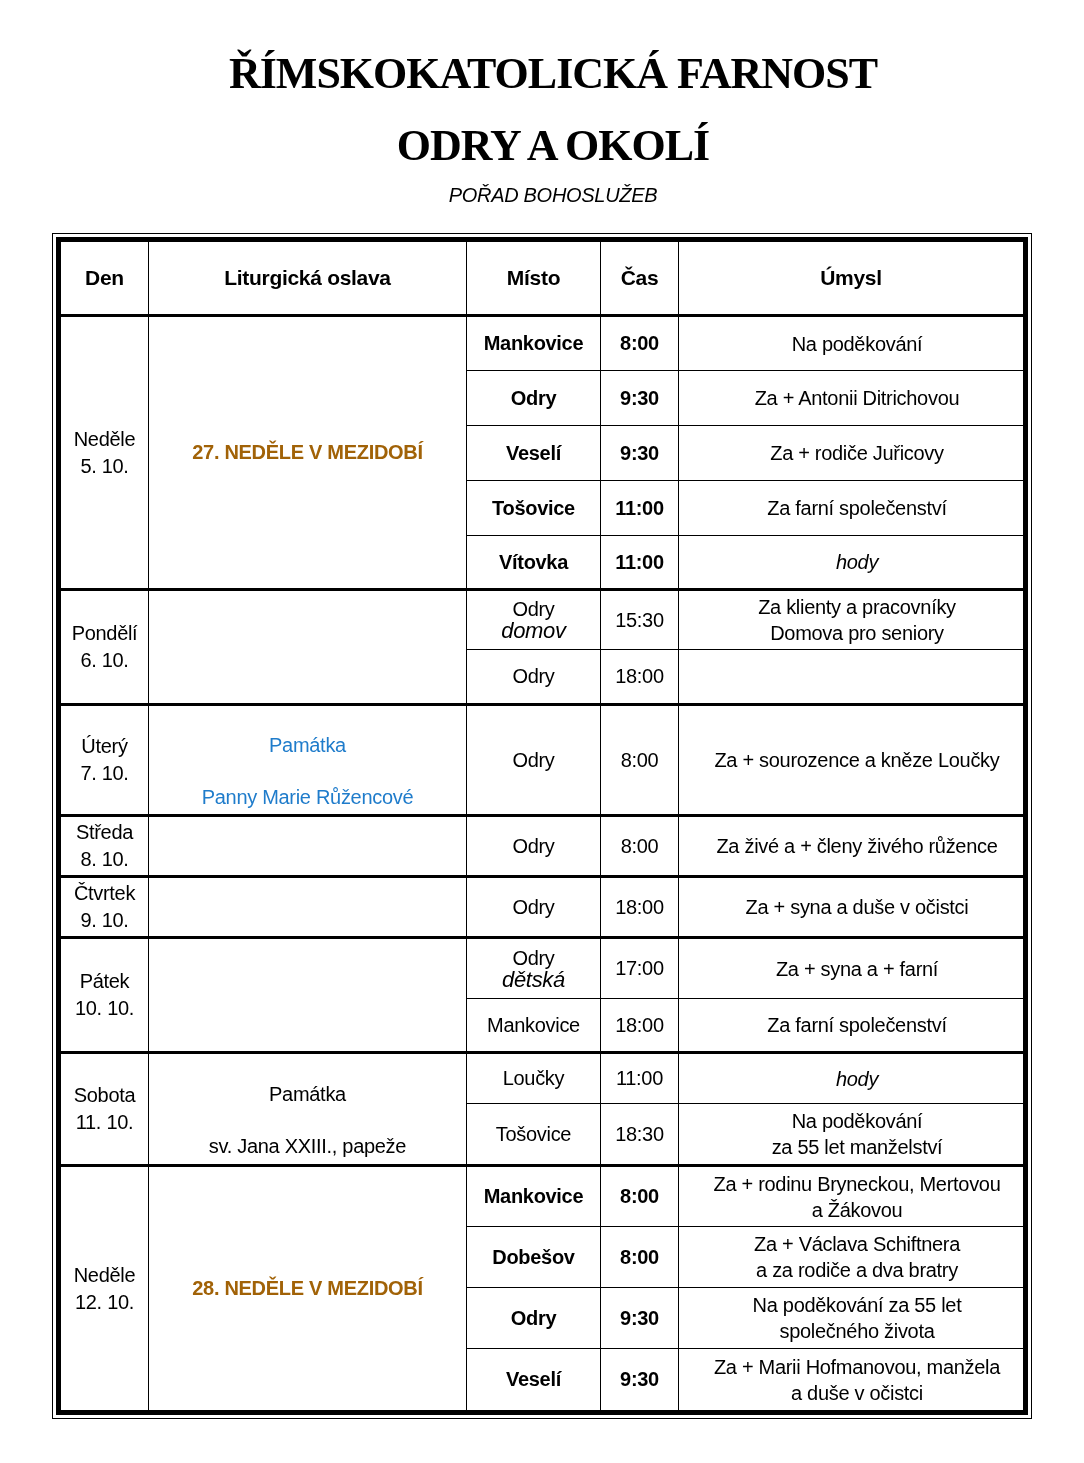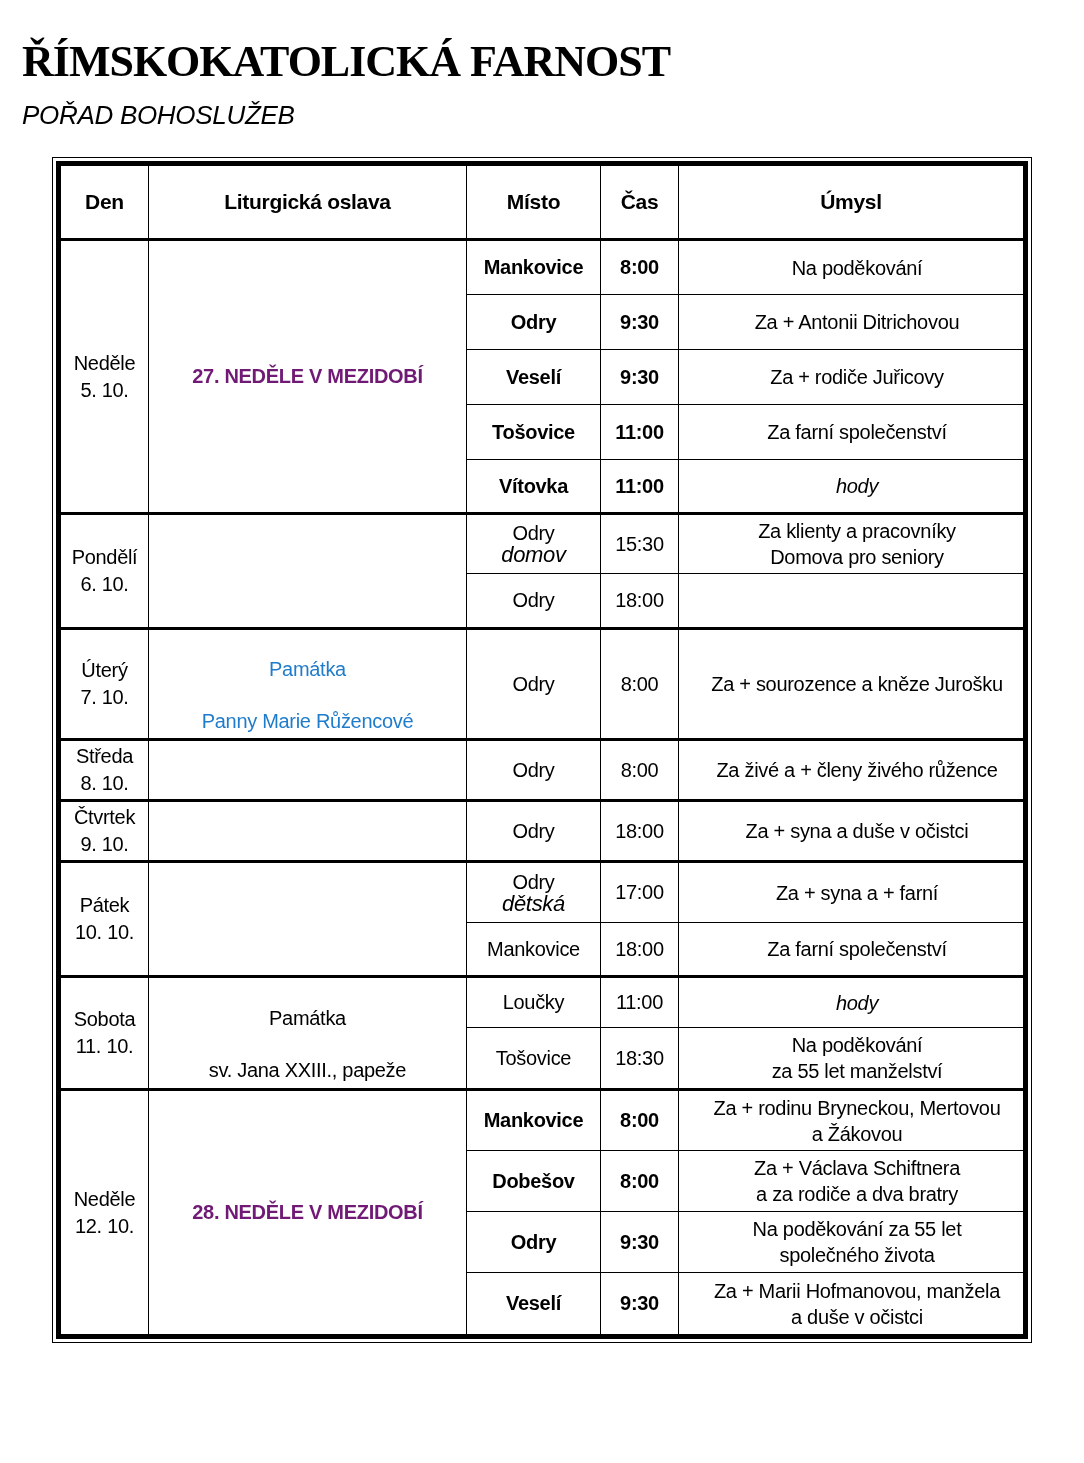--- a/index.html
+++ b/index.html
@@ -2,40 +2,40 @@
 <html lang="cs"><head>
 <meta charset="utf-8">
 <style>
   html,body{margin:0;padding:0;background:#fff;}
   body{
     width:1084px;height:1463px;
     font-family:"Liberation Sans",sans-serif;
     color:#000;
     position:relative;
   }
-  .header{ padding-top:40px;margin-left:22px; }
+  .header{ text-align:center; padding-top:52px;margin-left:22px; }
   .title{
     font-family:"Liberation Serif",serif;
     font-weight:bold;
     font-size:44px;
     letter-spacing:-1px;
     line-height:1.0;
   }
   .title-line2{ margin-top:28px; }
   .contact-row{
     margin-top:26px;
     display:flex;
     justify-content:center;
     gap:62px;
     font-size:20px;
     letter-spacing:-0.3px;
   }
   .subtitle{
     margin-top:16px;
-    font-size:26px;
+    font-size:20px;
     font-style:italic;
     letter-spacing:-0.3px;
   }
 
   
   .tbl-outer{
     margin:26px auto 0 auto;
     width:980px;
     border:1.5px solid #000;
     padding:3px;
@@ -63,40 +63,41 @@
   thead th{
     font-weight:bold;
     border-bottom:3px solid #000;
     height:68px;
     font-size:21px;
   }
   tr.bt td{ border-top:3px solid #000; }
   td.b{ font-weight:bold; }
   .day-name,.day-date{ line-height:1.35; }
   .feast{ font-weight:bold; }
-  .feast.green{ color:#701a75; }
+  .feast.green{ color:#a16207; }
   .feast-line{ line-height:1.45; }
   .feast-plain{ font-weight:normal;margin-top:23px; }
   .feast-plain.blue{ color:#1F7CCB; }
   .place-note{
     display:block;
     font-style:italic;
     font-weight:normal;
     font-size:22px;
     line-height:1.0;
     margin-top:-1px;
   }
   td.intent{ white-space:pre-line; line-height:1.3;padding-left:16px; }
   .italic{ font-style:italic; }
 </style>
 </head>
 <body>
 
 <div class="header">
   <div class="title">ŘÍMSKOKATOLICKÁ FARNOST</div>
+  <div class="title title-line2">ODRY A OKOLÍ</div>
   <div class="subtitle">POŘAD BOHOSLUŽEB</div>
 </div>
 
 <div class="tbl-outer">
 <div class="tbl-inner">
 <table>
   <colgroup>
     <col class="c-den">
           <col class="c-lit">
           <col class="c-misto">
@@ -168,21 +169,21 @@
       <td>
         <div class="day-name">Úterý</div>
         <div class="day-date">7. 10.</div>
       </td>
       <td>
         <div class="feast-plain blue feast-line">Památka</div>
         <div class="feast-plain blue feast-line">Panny Marie Růžencové</div>
       </td>
       <td>Odry</td>
       <td>8:00</td>
-      <td class="intent">Za + sourozence a kněze Jurošku</td>
+      <td class="intent">Za + sourozence a kněze Loučky</td>
     </tr>
 
     <tr class="bt" style="height:56px">
       <td>
         <div class="day-name">Středa</div>
         <div class="day-date">8. 10.</div>
       </td>
       <td></td>
       <td>Odry</td>
       <td>8:00</td>

